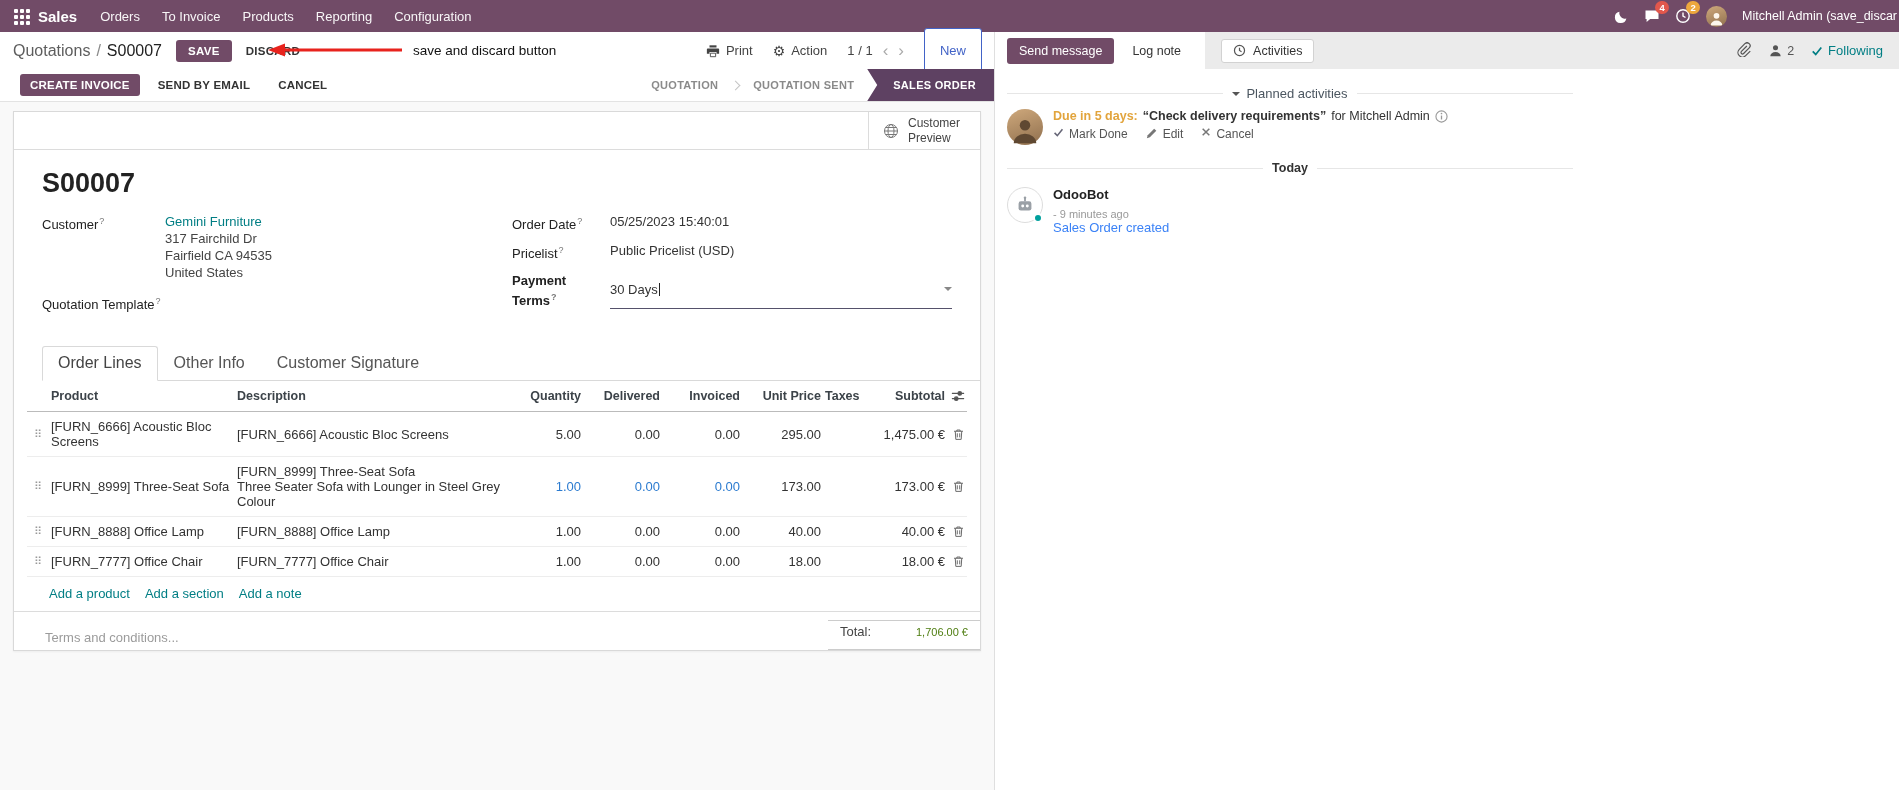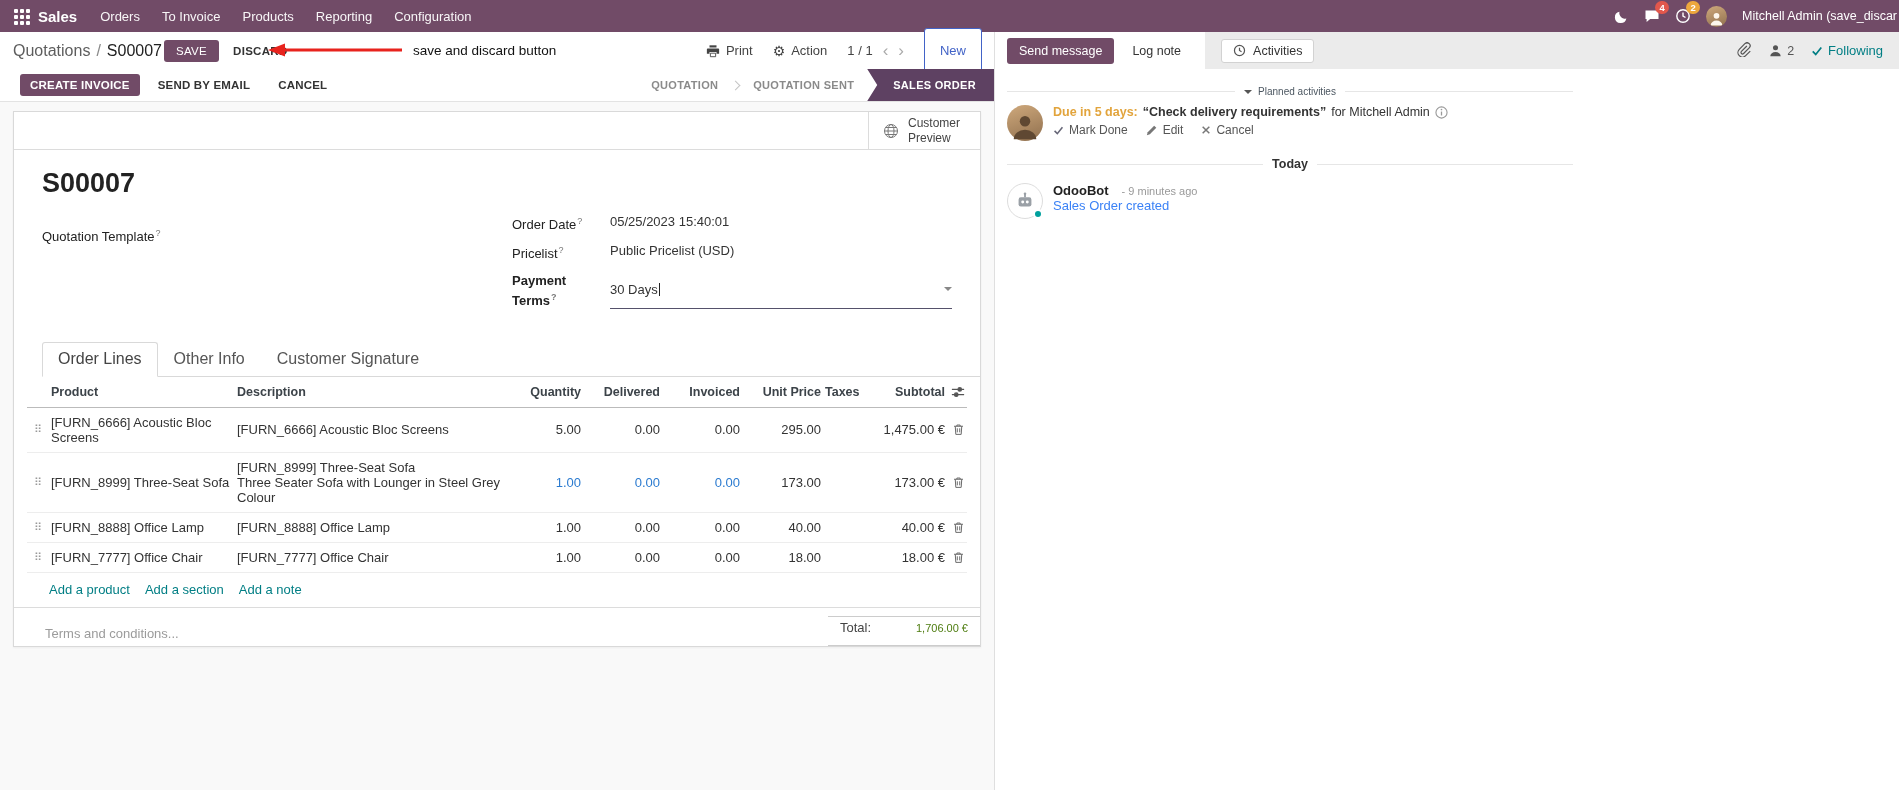--- a/index.html
+++ b/index.html
@@ -31,22 +31,22 @@
   
   .workspace { display:flex; height:758px; }
   .main { width:995px; min-width:995px; border-right:1px solid #dfdfdf; display:flex; flex-direction:column; background:#f9f9f9; }
 
   
   .control-panel { height:37px; background:#fff; display:flex; align-items:center; padding:0 12px 0 13px; position:relative; }
   .breadcrumb { font-size:16px; display:flex; align-items:center; gap:6px; }
   .breadcrumb a { color:#5d5d5d; text-decoration:none; }
   .breadcrumb .sep { color:#888; }
   .breadcrumb .current { color:#222; }
-  .btn-save { margin-left:2px; background:var(--brand,#714B67); color:#fff; border:none; border-radius:3px;
-              font-size:11.5px; font-weight:normal; padding:5px 12px; letter-spacing:.3px; font-family:inherit; }
+  .btn-save { margin-left:14px; background:var(--brand,#714B67); color:#fff; border:none; border-radius:3px;
+              font-size:11.5px; font-weight:bold; padding:5px 12px; letter-spacing:.3px; font-family:inherit; }
   .btn-discard { background:none; border:none; color:#333; font-size:11.5px; font-weight:bold; padding:5px 10px; margin-left:4px; letter-spacing:.3px; font-family:inherit; }
   .annotation { position:absolute; left:268px; top:10px; display:flex; align-items:center; gap:9px; z-index:5; pointer-events:none; }
   .annotation-text { font-size:13.5px; color:#111; }
   .cp-right { margin-left:auto; display:flex; gap:20px; font-size:13px; color:#444; }
   .cp-btn { display:flex; align-items:center; gap:6px; }
   .gear-glyph { font-size:14px; color:#444; }
   .pager { display:flex; align-items:center; gap:10px; color:#444; }
   .pg-arrow { color:#aaa; font-size:17px; line-height:1; }
   .btn-new { background:#fff; border:1px solid var(--accent_blue,#4263c7); color:var(--accent_blue,#4263c7);
              border-radius:3px; font-size:13px; padding:14px 15px; font-family:inherit; }
@@ -122,41 +122,41 @@
               padding:6px 12px; margin-left:12px; font-family:inherit; }
   .btn-lognote { background:none; border:none; color:#333; font-size:12.5px; padding:6px 10px; margin-left:8px; font-family:inherit; }
   .tabs-strip { flex:1; height:100%; background:#ebebeb; margin-left:14px; display:flex; align-items:center; padding:0 16px; gap:20px; }
   .activities-tab { display:flex; align-items:center; gap:7px; background:#fff; border:1px solid #d2d2d2; border-radius:3px;
                     padding:4px 11px; font-size:12.5px; color:#333; }
   .strip-icons { margin-left:auto; display:flex; align-items:center; gap:17px; }
   .followers { display:flex; align-items:center; gap:4px; color:#555; font-size:12.5px; }
   .following { display:flex; align-items:center; gap:5px; color:var(--link,#017e84); font-size:13px; }
 
   .thread { width:578px; padding-left:12px; }
-  .h-divider { display:flex; align-items:center; font-size:10px; color:#4b5660; }
+  .h-divider { display:flex; align-items:center; font-size:13px; color:#4b5660; }
   .h-divider::before, .h-divider::after { content:""; flex:1; border-top:1px solid #e6e6e6; }
   .h-divider .mid { display:flex; align-items:center; gap:6px; padding:0 9px; }
   .planned { margin:17px 0 8px; }
   .today-div { margin:16px 0 4px; font-size:12.5px; }
   .today-div .mid { font-weight:bold; color:#333; }
 
   .activity-item { display:flex; gap:10px; margin-top:4px; }
   .avatar-lg { width:36px; height:36px; border-radius:50%; flex-shrink:0; position:relative;
                background:linear-gradient(160deg,#cfa97c,#8f6f4e); display:flex; align-items:flex-end; justify-content:center; overflow:visible; }
   .avatar-lg.bot { background:#fff; border:1px solid #ddd; align-items:center; overflow:visible; }
   .status-dot { position:absolute; right:-1px; bottom:-1px; width:10px; height:10px; border-radius:50%; background:#00a09d; border:2px solid #fff; }
   .act-line1 { font-size:12.5px; display:flex; align-items:center; gap:5px; flex-wrap:wrap; }
   .due { color:var(--due,#e2a43c); font-weight:bold; }
   .summary { color:#333; font-weight:bold; }
   .for-user { color:#333; }
   .act-buttons { display:flex; gap:18px; margin-top:4px; font-size:12px; color:#555; }
-  .act-btn { display:flex; align-items:center; gap:5px; }
+  .act-btn { display:flex; gap:5px; }
 
   .message { display:flex; gap:10px; margin-top:12px; }
-  .msg-head { display:flex; align-items:center; gap:13px; }
+  .msg-head { display:flex; align-items:flex-start; gap:6px;flex-direction:column; }
   .msg-author { font-weight:bold; font-size:13px; color:#222; }
   .msg-time { font-size:11px; color:#999; }
   .msg-body { color:#3b82f6; }
 </style>
 </head>
 <body>
 
 <header class="topbar" data-interactable="false">
   <div class="apps-btn" data-interactable="true">
       <span class="grid-dot" data-interactable="false"></span>
@@ -264,20 +264,31 @@
                 <path d="M1.5 8h13M2.6 4.5h10.8M2.6 11.5h10.8"></path>
               </svg>
             <span class="label" data-interactable="false">Customer Preview</span>
           </button>
         </div>
 
         <h1 class="sheet-title" data-interactable="false">S00007</h1>
 
         <div class="field-grid" data-interactable="false">
           <div class="col-left">
+            <div class="frow" data-interactable="false">
+              <span class="flabel" data-interactable="false"><span>Customer</span><sup class="help" data-interactable="false">?</sup></span>
+              <span class="fvalue">
+                <a class="link" data-interactable="true">Gemini Furniture</a>
+                <span class="addr" data-interactable="false">
+                  <div data-interactable="false">317 Fairchild Dr</div>
+                  <div data-interactable="false">Fairfield CA 94535</div>
+                  <div data-interactable="false">United States</div>
+                </span>
+              </span>
+            </div>
             <div class="frow tmpl-row" data-interactable="true">
               <span class="flabel" data-interactable="false"><span>Quotation Template</span><sup class="help" data-interactable="false">?</sup></span>
             </div>
           </div>
           <div class="col-right">
             <div class="frow" data-interactable="false">
               <span class="flabel" data-interactable="false"><span>Order Date</span><sup class="help" data-interactable="false">?</sup></span>
               <span class="fvalue" data-interactable="true">05/25/2023 15:40:01</span>
             </div>
             <div class="frow" data-interactable="false">

